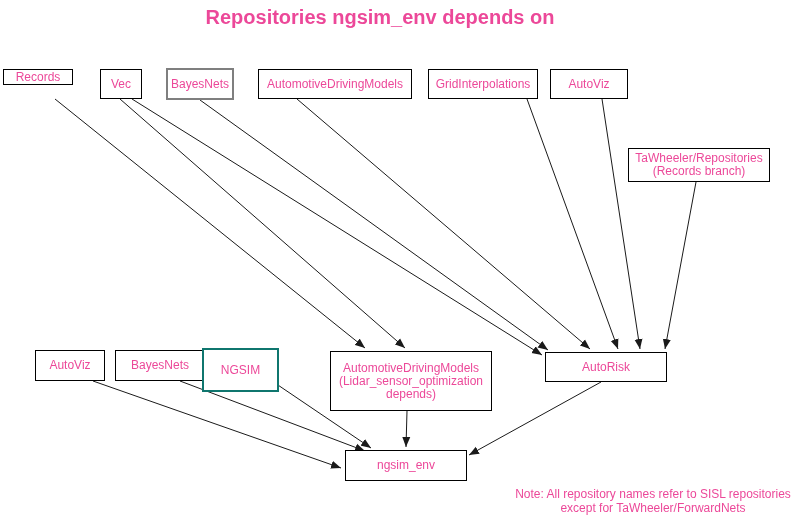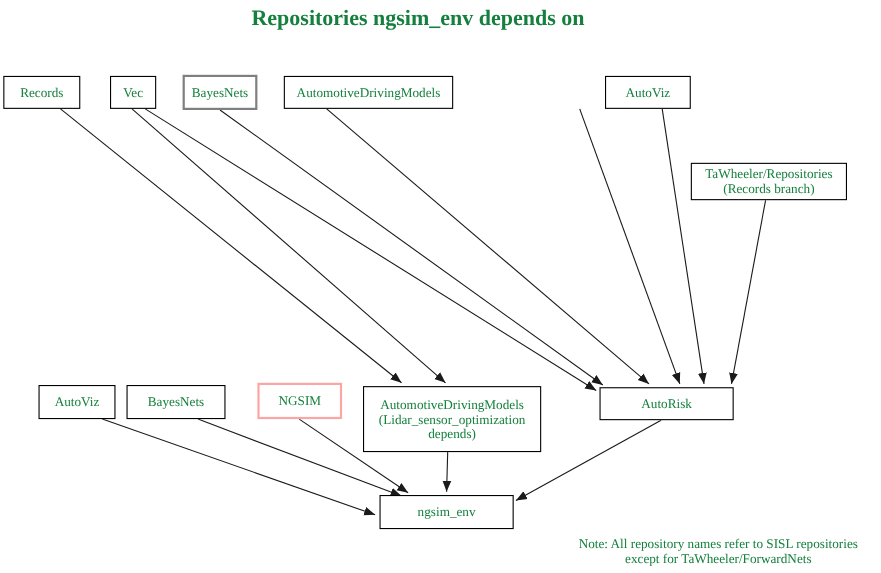--- a/index.html
+++ b/index.html
@@ -1,41 +1,41 @@
 <!DOCTYPE html>
 <html><head>
 <meta charset="utf-8">
 <style>
   html,body{margin:0;padding:0;background:#ffffff;}
   .canvas{
     position:relative;width:801px;height:521px;background:#ffffff;
-    font-family:Liberation Serif, serif;color:#15803d;overflow:hidden;
+    font-family:Liberation Sans, sans-serif;color:#ec4899;overflow:hidden;
   }
   .title{
     position:absolute;left:0;top:6px;width:760px;text-align:center;
     font-size:20px;font-weight:bold;letter-spacing:0px;
   }
   svg.edges{position:absolute;left:0;top:0;width:801px;height:521px;}
   .node{
     position:absolute;box-sizing:border-box;border:1px solid #000;background:#fff;
     display:flex;flex-direction:column;align-items:center;justify-content:center;
     font-size:12px;line-height:13px;text-align:center;
   }
   .node .lbl2:empty{display:none;}
   
-  #n-records{left:3px;top:69px;width:70px;height:30px;}
+  #n-records{left:3px;top:69px;width:70px;height:16px;}
   #n-vec{left:100px;top:69px;width:42px;height:30px;}
   #n-bayesnets-top{left:166px;top:68px;width:68px;height:32px;border:2px solid #7f7f7f;}
   #n-adm-top{left:258px;top:69px;width:154px;height:30px;}
   #n-gridinterpolations{left:428px;top:69px;width:110px;height:30px;}
   #n-autoviz-top{left:550px;top:69px;width:78px;height:30px;}
   #n-tawheeler{left:628px;top:148px;width:142px;height:34px;}
   #n-autoviz-mid{left:35px;top:350px;width:70px;height:31px;}
   #n-bayesnets-mid{left:115px;top:350px;width:90px;height:31px;}
-  #n-ngsim{left:234px;top:348px;width:77px;height:33px;border:2px solid #fca5a5;}
+  #n-ngsim{left:202px;top:348px;width:77px;height:44px;border:2px solid #0f766e;}
   #n-adm-lidar{left:330px;top:351px;width:162px;height:60px;padding:2px;}
   #n-autorisk{left:545px;top:352px;width:122px;height:30px;}
   #n-ngsim-env{left:345px;top:450px;width:122px;height:31px;border:1.5px solid #000;}
   .note{
     position:absolute;left:503px;top:487px;width:300px;text-align:center;
     font-size:12px;line-height:14px;
   }
 </style>
 </head>
 <body>
@@ -72,20 +72,23 @@
   </div>
   <div class="node" id="n-vec">
     <span>Vec</span>
   </div>
   <div class="node" id="n-bayesnets-top">
     <span>BayesNets</span>
   </div>
   <div class="node" id="n-adm-top">
     <span>AutomotiveDrivingModels</span>
   </div>
+  <div class="node" id="n-gridinterpolations">
+    <span>GridInterpolations</span>
+  </div>
   <div class="node" id="n-autoviz-top">
     <span>AutoViz</span>
   </div>
   <div class="node" id="n-tawheeler">
     <div>TaWheeler/Repositories</div>
     <div class="lbl2">(Records branch)</div>
   </div>
 
   <div class="node" id="n-autoviz-mid">
     <span>AutoViz</span>

